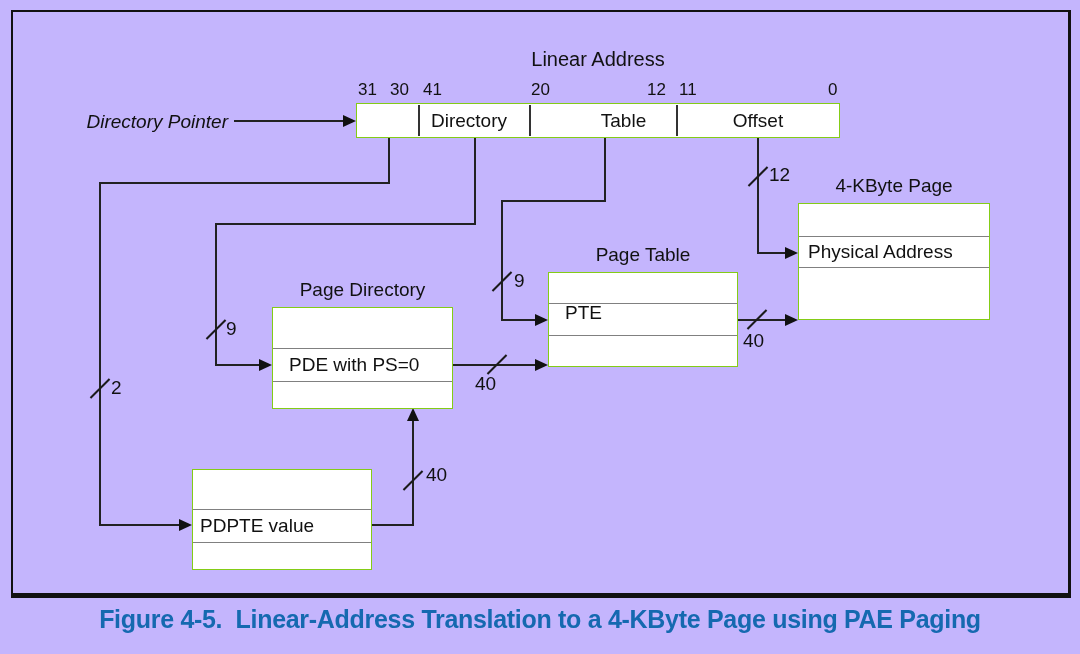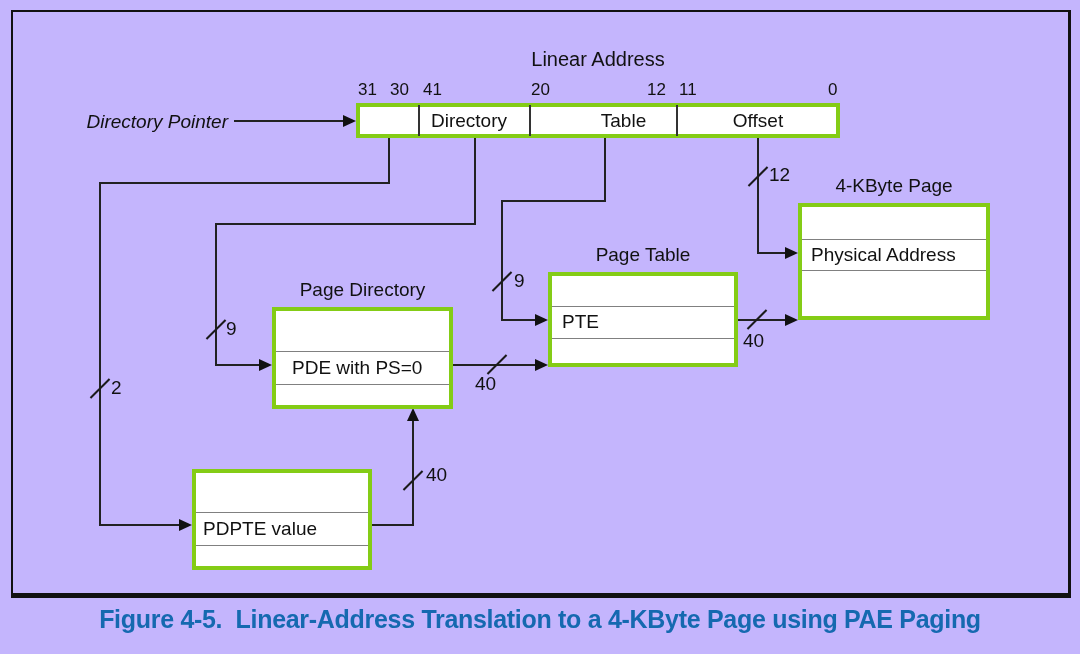--- a/index.html
+++ b/index.html
@@ -5,21 +5,21 @@
   html,body{margin:0;padding:0;background:#ffffff;}
   #stage{position:relative;width:1080px;height:654px;background:#c4b5fd;
          font-family:"Liberation Sans","DejaVu Sans",sans-serif;color:#111;overflow:hidden;}
   .hline{position:absolute;height:2px;background:#222;}
   .vline{position:absolute;width:2px;background:#222;}
   .arr-r{position:absolute;width:0;height:0;border-top:6px solid transparent;
          border-bottom:6px solid transparent;border-left:13px solid #111;}
   .arr-u{position:absolute;width:0;height:0;border-left:6px solid transparent;
          border-right:6px solid transparent;border-bottom:13px solid #111;}
   .slash{position:absolute;width:2px;height:27px;background:#1a1a1a;transform:rotate(45deg);}
-  .ebox{position:absolute;border:4px solid #84cc16;background:#fff;box-sizing:border-box;}
+  .ebox{position:absolute;border:1px solid #84cc16;background:#fff;box-sizing:border-box;}
   .rowdiv{position:absolute;left:0;right:0;height:1px;background:#808080;}
   .entry{position:absolute;left:0;right:0;font-size:19px;white-space:nowrap;}
   .lbl{position:absolute;font-size:19px;color:#111;white-space:nowrap;font-style:italic;}
   .ttl{position:absolute;font-size:19px;color:#111;text-align:center;white-space:nowrap;}
   .bit{position:absolute;font-size:17px;color:#111;white-space:nowrap;}
   .bus{position:absolute;font-size:19px;color:#111;white-space:nowrap;}
   .seg{position:absolute;font-size:19px;text-align:center;}
   #caption{position:absolute;left:0;top:605px;width:1080px;text-align:center;
            font-weight:bold;font-size:25px;letter-spacing:-0.3px;color:#1569b0;white-space:pre;}
 </style>
@@ -105,21 +105,21 @@
   <div class="ebox" style="left:272px;top:307px;width:181px;height:102px;">
     <div class="rowdiv" style="top:40px;"></div>
     <div class="rowdiv" style="top:73px;"></div>
     <div class="entry" style="top:40px;height:33px;line-height:33px;padding-left:16px;">PDE with PS=0</div>
   </div>
 
   <div class="ttl" style="left:548px;top:244px;width:190px;">Page Table</div>
   <div class="ebox" style="left:548px;top:272px;width:190px;height:95px;">
     <div class="rowdiv" style="top:30px;"></div>
     <div class="rowdiv" style="top:62px;"></div>
-    <div class="entry" style="top:30px;height:32px;line-height:32px;padding-left:10px;">PTE</div>
+    <div class="entry" style="top:24px;height:32px;line-height:32px;padding-left:16px;">PTE</div>
   </div>
 
   <div class="ttl" style="left:798px;top:175px;width:192px;">4-KByte Page</div>
   <div class="ebox" style="left:798px;top:203px;width:192px;height:117px;">
     <div class="rowdiv" style="top:32px;"></div>
     <div class="rowdiv" style="top:63px;"></div>
     <div class="entry" style="top:32px;height:31px;line-height:31px;padding-left:9px;">Physical Address</div>
   </div>
 
   <div class="ebox" style="left:192px;top:469px;width:180px;height:101px;">

